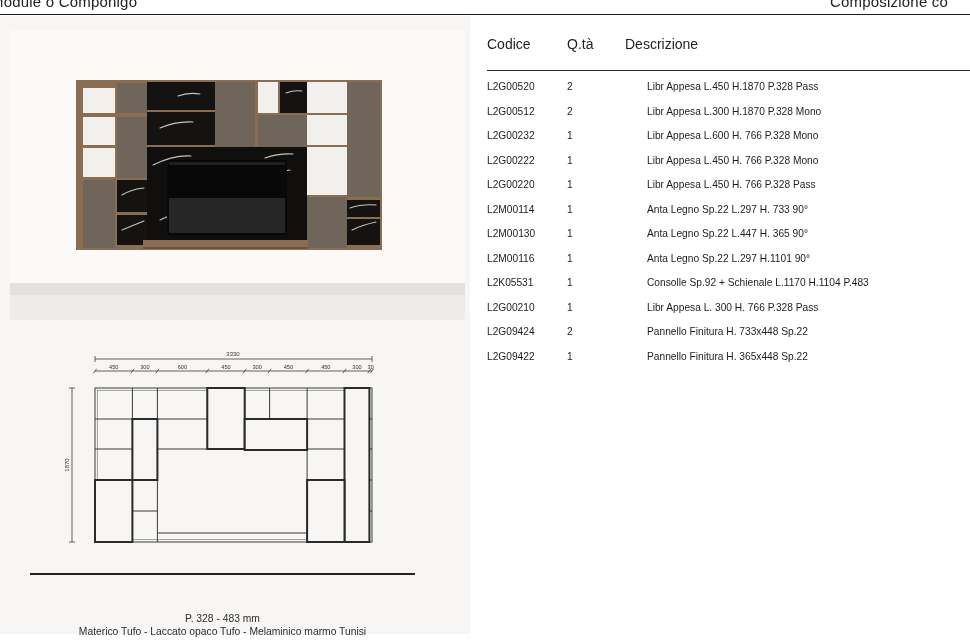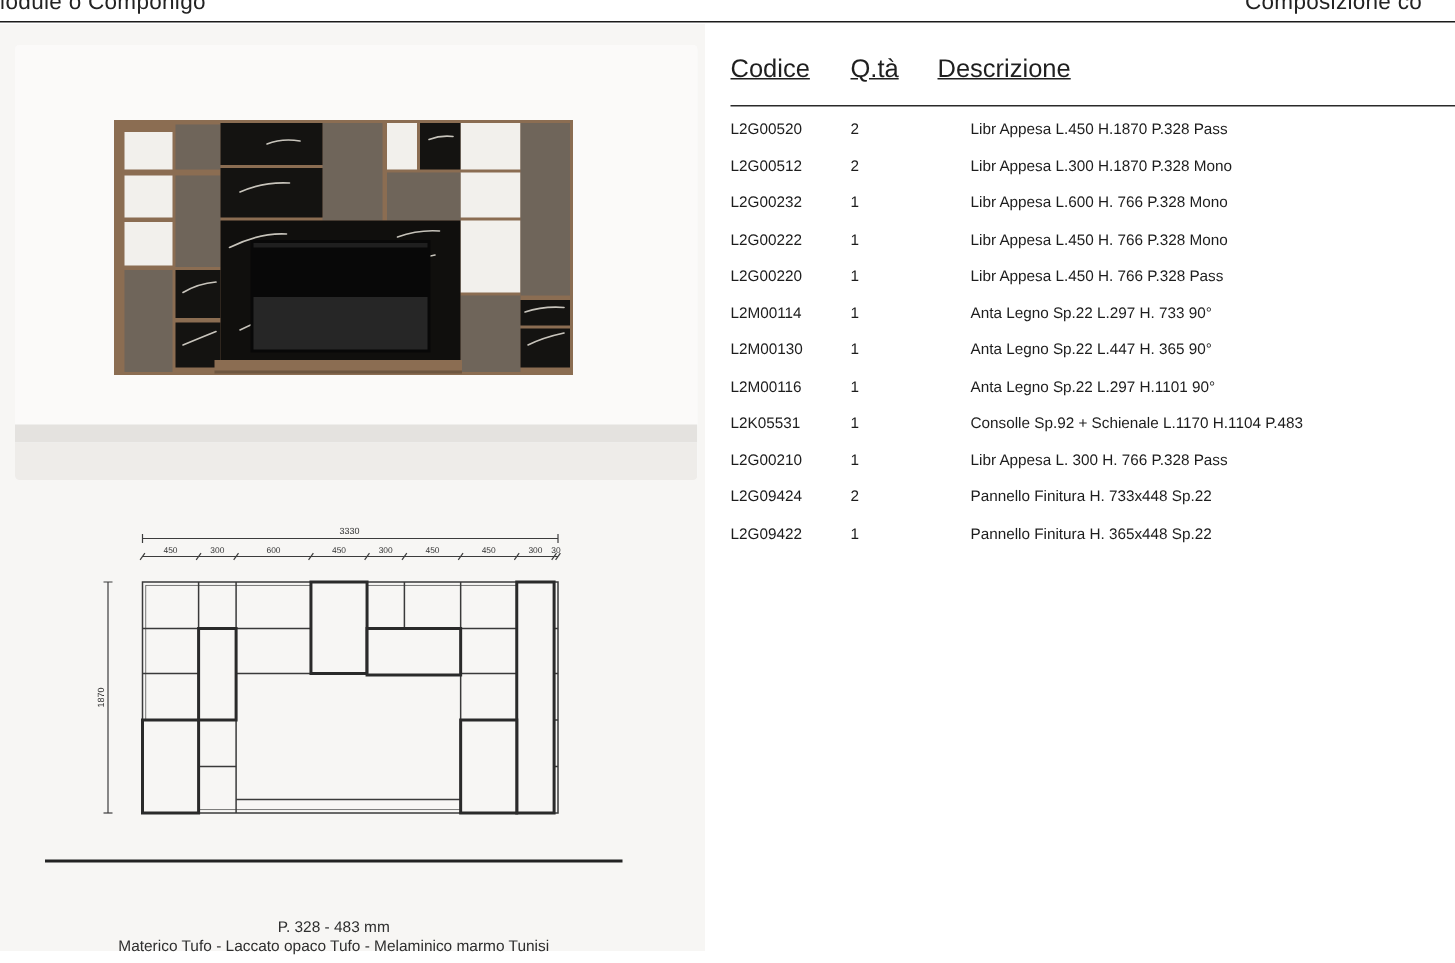--- a/index.html
+++ b/index.html
@@ -19,21 +19,21 @@
 
   
   #drawing{position:absolute;left:40px;top:329px;width:420px;height:225px;}
 
   
   #caption-rule{position:absolute;left:30px;top:557px;width:385px;height:2px;background:#232323;}
   #caption{position:absolute;left:30px;top:597px;width:385px;text-align:center;font-size:10.3px;line-height:12.5px;color:#2e2e2e;}
 
   
   #table{position:absolute;left:487px;top:28px;width:483px;}
-  #table .th{position:absolute;top:8px;font-size:17px;color:#1f1f1f;text-decoration:underline;}
+  #table .th{position:absolute;top:8px;font-size:14px;color:#1f1f1f;}
   #table .th.c0{left:0;} #table .th.c1{left:80px;} #table .th.c2{left:138px;text-align:right;}
   #table-rule{position:absolute;top:42px;left:0;width:483px;height:1px;background:#2a2a2a;}
   #tbody{position:absolute;top:47px;left:0;width:483px;}
   .trow{position:relative;height:24.55px;text-align:center;}
   .trow span{position:absolute;top:6px;font-size:10.2px;color:#1d1d1d;white-space:nowrap;}
   .trow .c0{left:0;} .trow .c1{left:80px;} .trow .c2{left:138px;padding-left:22px;}
 
   text{font-family:"Liberation Sans", sans-serif;}
 </style>
 </head>

